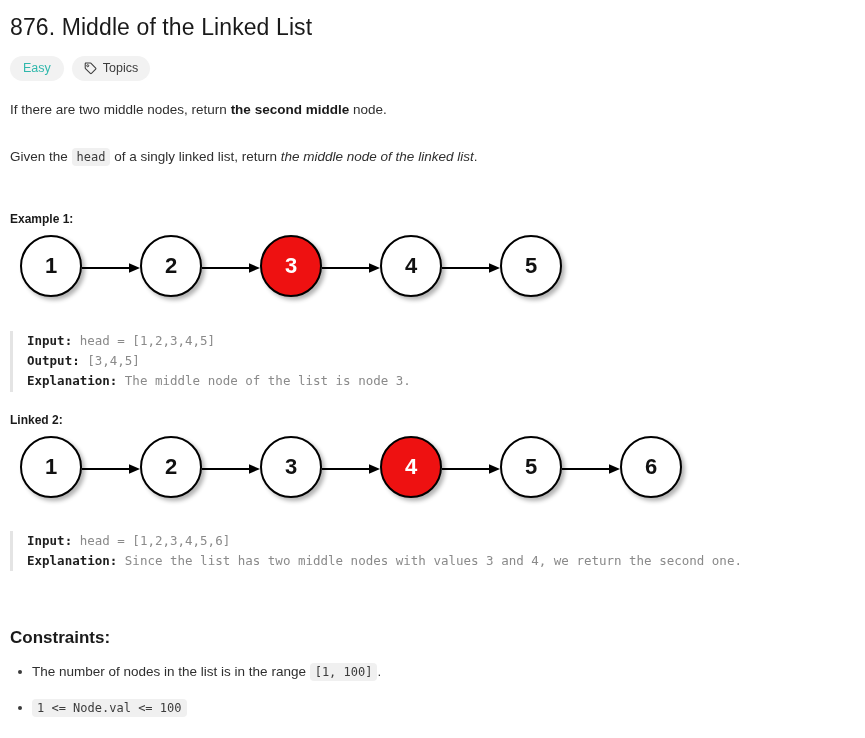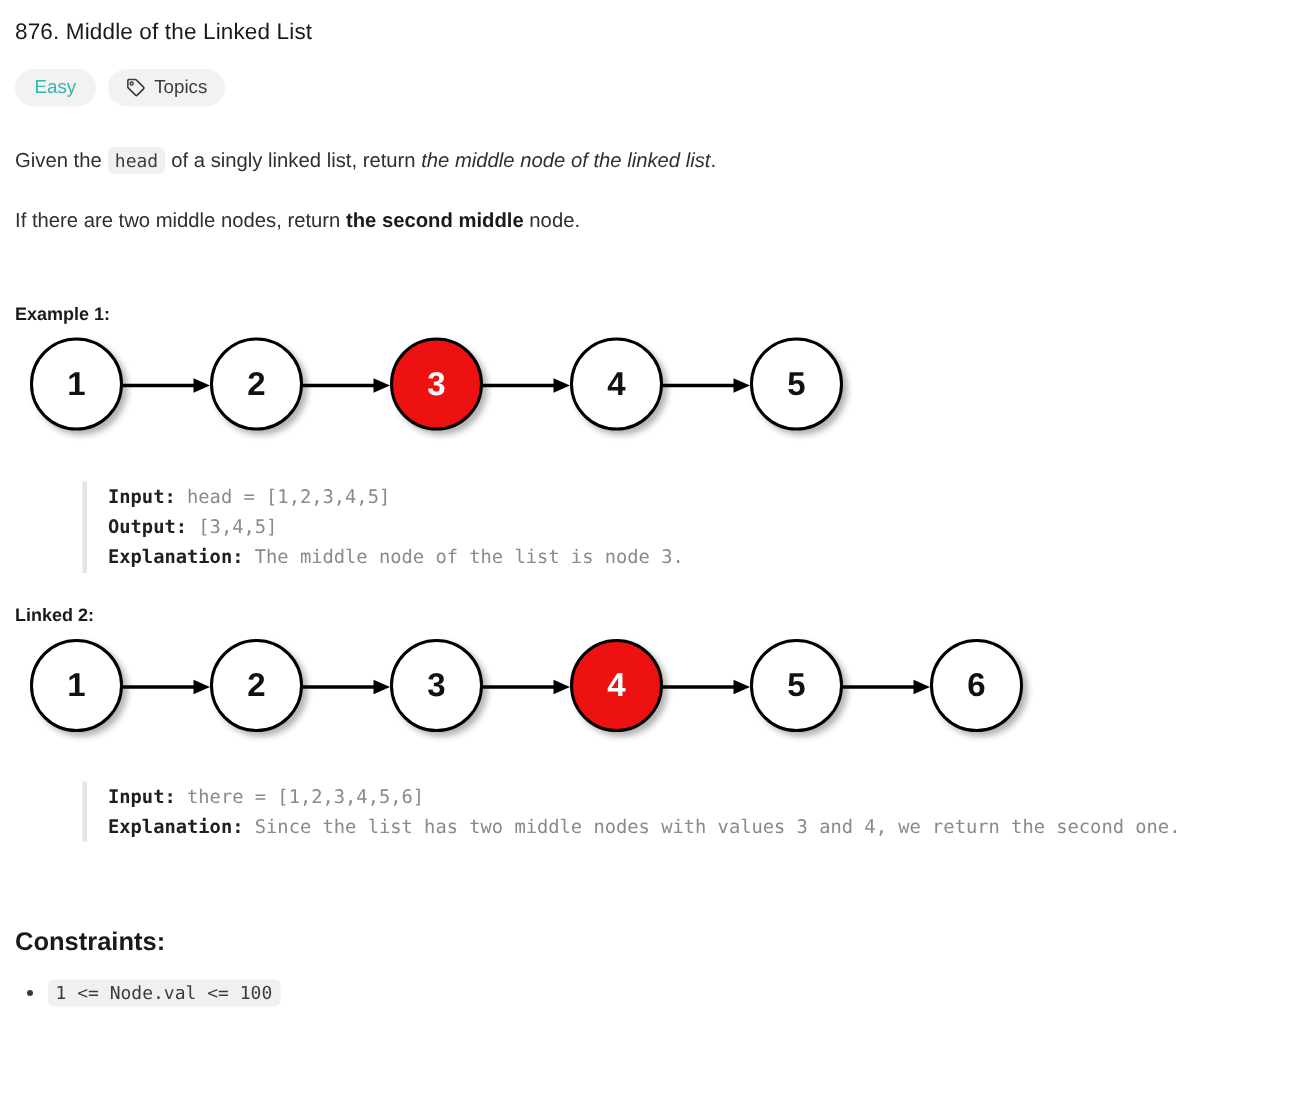--- a/index.html
+++ b/index.html
@@ -15,21 +15,21 @@
     overflow: hidden;
     position: relative;
   }
   .page {
     padding: 10px 12px 0 10px;
     box-sizing: border-box;
   }
 
   
   .title {
-    font-size: 15px;
+    font-size: 23px;
     font-weight: 500;
     color: #1a1a1a;
     letter-spacing: 0.1px;
     margin: 3px 0 0 0;
     line-height: 1.25;
   }
 
   
   .badges {
     display: flex;
@@ -119,21 +119,20 @@
 
   
   .example-block {
     border-left: 3px solid #e4e4e4;
     padding: 0 0 0 14px;
     margin-top: 12px;
     font-family: "DejaVu Sans Mono", monospace;
     font-size: 12.5px;
     line-height: 1.62;
     color: #7a7a7a;
-    margin-left: 45px;
   }
   .example-block .lbl {
     font-weight: bold;
     color: #1f1f1f;
   }
   .example-block .val { color: #8a8a8a; }
   #example-block-1 { margin-top: 13px; }
   #example-block-2 { margin-top: 12px; }
 
   
@@ -185,26 +184,26 @@
           <path d="M1.5 2.2 h6.2 a1 1 0 0 1 .7.3 l6 6 a1 1 0 0 1 0 1.4 l-5.2 5.2 a1 1 0 0 1-1.4 0 l-6-6 a1 1 0 0 1-.3-.7 V3.2 a1 1 0 0 1 1-1 z" fill="none" stroke="#3c3c3c" stroke-width="1.3" transform="translate(0,-1)"></path>
           <circle cx="4.6" cy="4.6" r="1.25" fill="none" stroke="#3c3c3c" stroke-width="1.2"></circle>
         </svg>
       </span>
       <span>Topics</span>
     </span>
 
 
   </div>
 
+  <p class="para p2">
+    <span>If there are two middle nodes, return </span><b>the second middle</b><span> node.</span>
+  </p>
+
   <p class="para p1">
     <span>Given the </span><code class="inline">head</code><span> of a singly linked list, return </span><i>the middle node of the linked list</i><span>.</span>
-  </p>
-
-  <p class="para p2">
-    <span>If there are two middle nodes, return </span><b>the second middle</b><span> node.</span>
   </p>
 
   <div class="ex-heading" id="ex1-heading">Example 1:</div>
 
   <div class="diagram" id="diagram-1">
       <div class="ll-arrow" style="left: 72px; top: 28px; width: 58px;"><svg width="58" height="12" viewBox="0 0 58 12">
           <line x1="0" y1="6" x2="49" y2="6" stroke="#000" stroke-width="2.2"></line>
           <polygon points="47,1.2 58,6 47,10.8" fill="#000"></polygon>
         </svg></div>
       <div class="ll-arrow" style="left: 192px; top: 28px; width: 58px;"><svg width="58" height="12" viewBox="0 0 58 12">
@@ -268,29 +267,32 @@
       <div class="ll-node" style="left: 130px; top: 3px;">2</div>
       <div class="ll-node" style="left: 250px; top: 3px;">3</div>
       <div class="ll-node highlight" style="left: 370px; top: 3px;">4</div>
       <div class="ll-node" style="left: 490px; top: 3px;">5</div>
       <div class="ll-node" style="left: 610px; top: 3px;">6</div>
     </div>
 
   <div class="example-block" id="example-block-2">
     <div>
       <span class="lbl">Input:</span>
-      <span class="val">there = [1,2,3,4,5,6]</span>
+      <span class="val">head = [1,2,3,4,5,6]</span>
     </div>
     <div>
       <span class="lbl">Explanation:</span>
       <span class="val">Since the list has two middle nodes with values 3 and 4, we return the second one.</span>
     </div>
   </div>
 
   <div class="constraints-heading">Constraints:</div>
 
   <ul class="constraints">
+    <li>
+      <span>The number of nodes in the list is in the range </span><code class="inline">[1, 100]</code><span>.</span>
+    </li>
     <li>
       <code class="inline">1 &lt;= Node.val &lt;= 100</code>
     </li>
   </ul>
 
 </div>
 
 </body></html>

